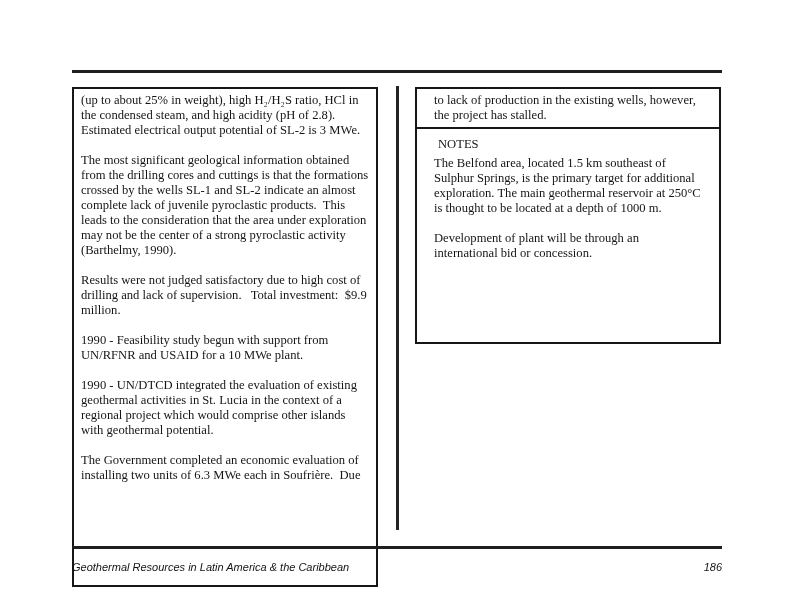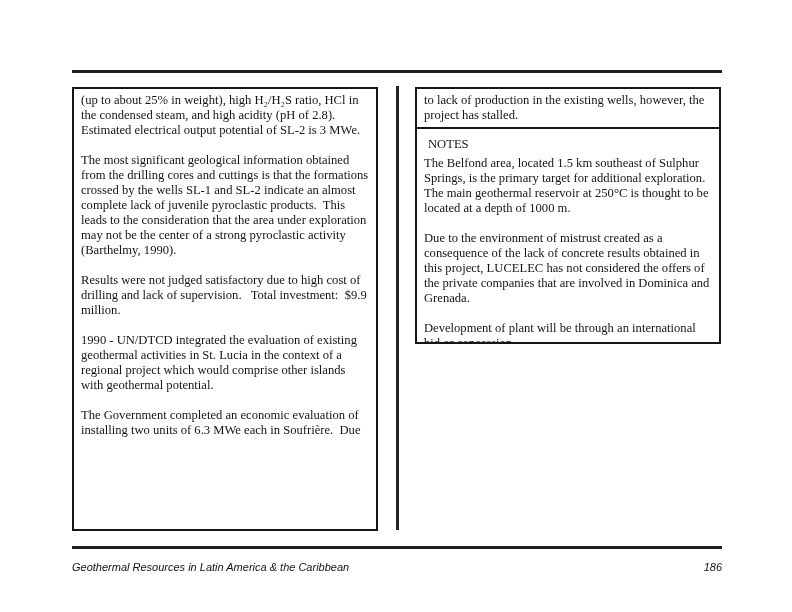--- a/index.html
+++ b/index.html
@@ -25,21 +25,21 @@
   .text-box {
     position: absolute;
     box-sizing: border-box;
     border: 2px solid #161616;
     background: #ffffff;
   }
   .left-box {
     left: 72px;
     top: 87px;
     width: 306px;
-    height: 444px;
+    height: 500px;
     padding: 4px 7px 4px 7px;
     overflow: hidden;
   }
   .col-divider {
     position: absolute;
     left: 396px;
     top: 86px;
     width: 3px;
     height: 444px;
     background: #242424;
@@ -47,21 +47,21 @@
   .right-box {
     left: 415px;
     top: 87px;
     width: 306px;
     height: 257px;
     padding: 0;
     display: flex;
     flex-direction: column;
     overflow: hidden;
   }
-  .cell { padding: 4px 7px; }
+  .cell { padding: 4px 17px; }
   .top-cell { border-bottom: 2px solid #161616; }
   .notes-cell { flex: 1; }
 
   .para {
     margin: 0 0 15px 0;
     font-size: 12.6px;
     line-height: 15px;
     white-space: pre-wrap;
   }
   .para:last-child { margin-bottom: 0; }
@@ -86,36 +86,36 @@
 
 <div class="page">
 
   <div class="rule top-rule"></div>
 
   <div class="text-box left-box">
     <div>
         <p class="para">(up to about 25% in weight), high H₂/H₂S ratio, HCl in the condensed steam, and high acidity (pH of 2.8). Estimated electrical output potential of SL-2 is 3 MWe.</p>
         <p class="para">The most significant geological information obtained from the drilling cores and cuttings is that the formations crossed by the wells SL-1 and SL-2 indicate an almost complete lack of juvenile pyroclastic products.  This leads to the consideration that the area under exploration may not be the center of a strong pyroclastic activity (Barthelmy, 1990).</p>
         <p class="para">Results were not judged satisfactory due to high cost of drilling and lack of supervision.   Total investment:  $9.9 million.</p>
+        <p class="para">1990 - Feasibility study begun with support from UN/RFNR and USAID for a 10 MWe plant.</p>
         <p class="para">1990 - UN/DTCD integrated the evaluation of existing geothermal activities in St. Lucia in the context of a regional project which would comprise other islands with geothermal potential.</p>
         <p class="para">The Government completed an economic evaluation of installing two units of 6.3 MWe each in Soufrière.  Due</p>
       </div>
   </div>
 
   <div class="col-divider"></div>
 
   <div class="text-box right-box">
     <div class="cell top-cell">
       <p class="para">to lack of production in the existing wells, however, the project has stalled.</p>
     </div>
     <div class="cell notes-cell">
       <p class="para notes-heading">NOTES</p>
       <div>
           <p class="para">The Belfond area, located 1.5 km southeast of Sulphur Springs, is the primary target for additional exploration. The main geothermal reservoir at 250°C is thought to be located at a depth of 1000 m.</p>
-          <p class="para">Due to the environment of mistrust created as a consequence of the lack of concrete results obtained in this project, LUCELEC has not considered the offers of the private companies that are involved in Dominica and Grenada.</p>
           <p class="para">Development of plant will be through an international bid or concession.</p>
         </div>
     </div>
   </div>
 
   <div class="rule bottom-rule"></div>
 
   <div class="footer">
     <span>Geothermal Resources in Latin America &amp; the Caribbean</span>
     <span>186</span>

